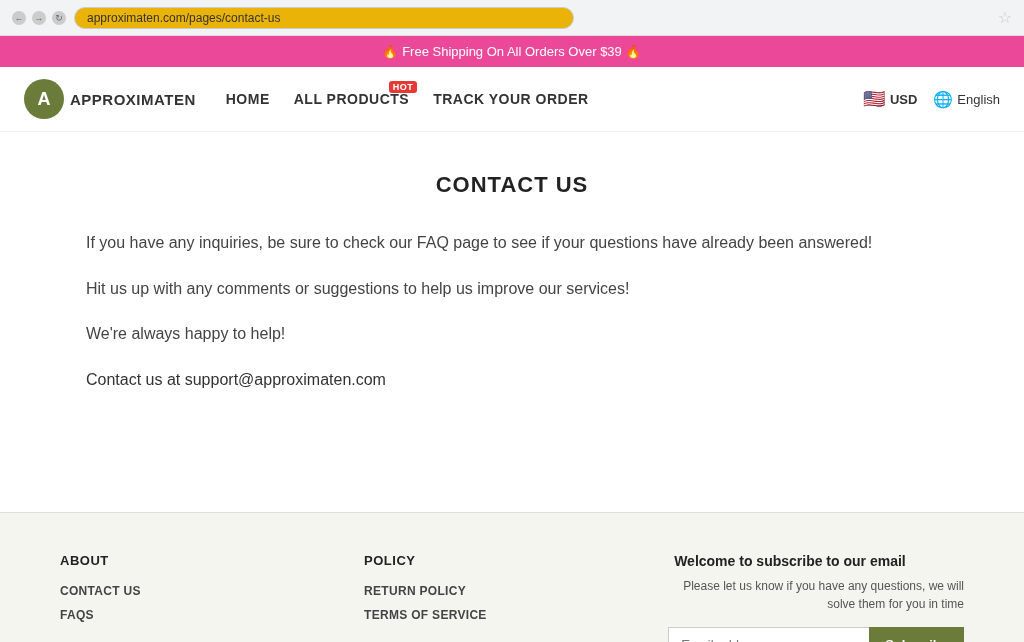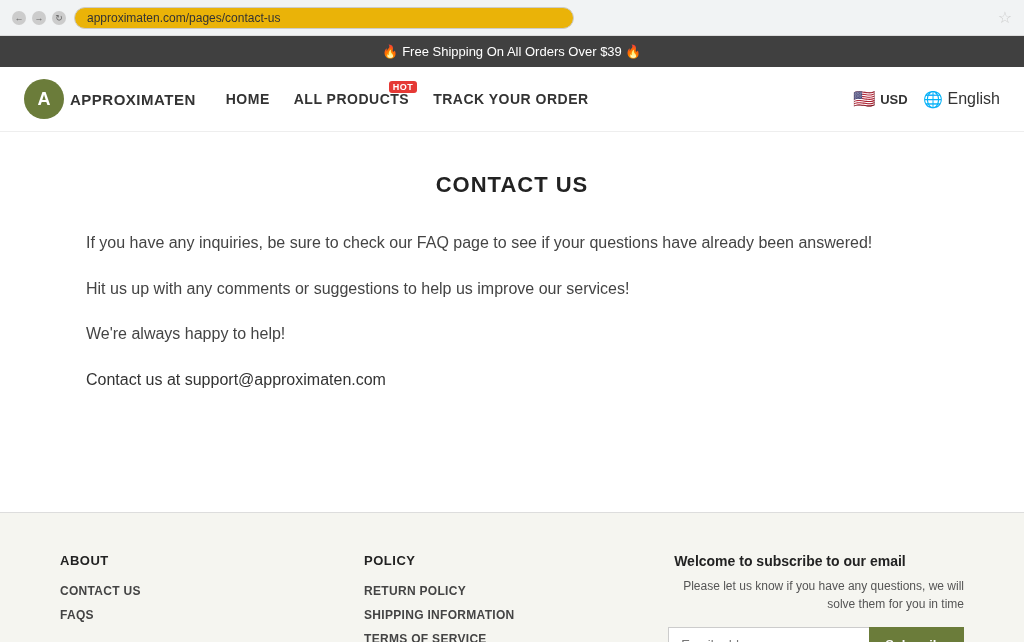--- a/index.html
+++ b/index.html
@@ -24,21 +24,21 @@
     }
     .address-bar {
       flex: 1; background: #eab308; border: 1px solid #ccc;
       border-radius: 12px; padding: 3px 12px; font-size: 12px; color: #333;
       max-width: 500px;
     }
     .browser-star { margin-left: auto; font-size: 16px; color: #ccc; }
 
     
     .announcement-bar {
-      background: #404040;
+      background: #ec4899;
       color: #fff;
       text-align: center;
       padding: 8px;
       font-size: 13px;
     }
 
     
     .header {
       display: flex;
       align-items: center;
@@ -80,21 +80,21 @@
     }
     .currency-selector {
       display: flex; align-items: center; gap: 4px; cursor: pointer;
     }
     .flag { font-size: 18px; }
     .currency-text { font-size: 13px; font-weight: 600; }
     .language-selector {
       display: flex; align-items: center; gap: 4px; cursor: pointer;
     }
     .globe-icon { font-size: 16px; color: #555; }
-    .language-text { font-size: 16px; }
+    .language-text { font-size: 13px; }
 
     
     .main-content {
       max-width: 900px;
       margin: 0 auto;
       padding: 40px 24px;
       min-height: 380px;
     }
     .page-title {
       text-align: center;
@@ -244,21 +244,20 @@
     <div class="footer-col">
       <div class="footer-section-title">ABOUT</div>
       <a class="footer-link" href="#">CONTACT US</a>
       <a class="footer-link" href="#">FAQS</a>
 
     </div>
 
     <div class="footer-col">
       <div class="footer-section-title">POLICY</div>
       <a class="footer-link" href="#">RETURN POLICY</a>
-      <a class="footer-link" href="#">SHIPPING INFORMATION</a>
       <a class="footer-link" href="#">TERMS OF SERVICE</a>
 
     </div>
 
     <div class="footer-col">
       <div class="subscribe-title">Welcome to subscribe to our email</div>
       <div class="subscribe-desc">Please let us know if you have any questions, we will solve them for you in time</div>
       <div class="subscribe-form">
         <input class="email-input" type="email" placeholder="Email address" style="">
         <button class="subscribe-btn">Subscribe</button>

